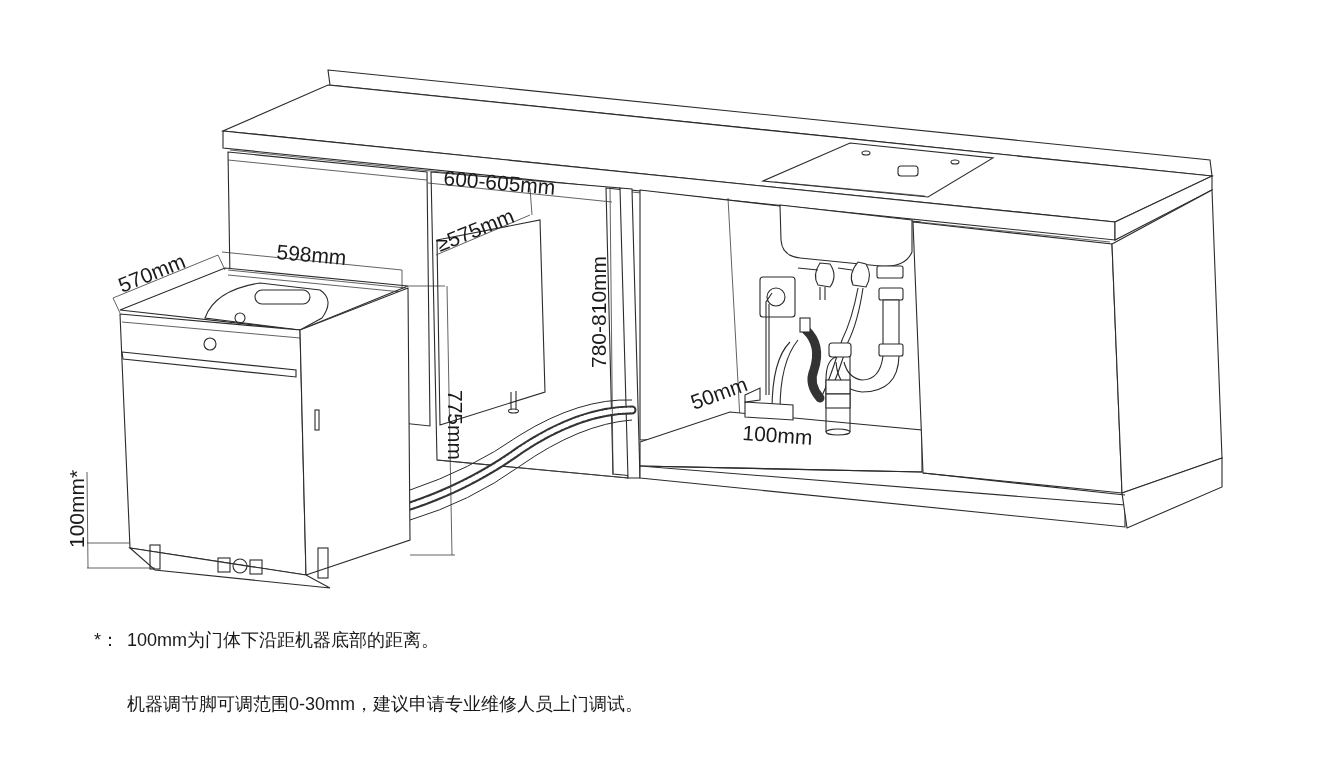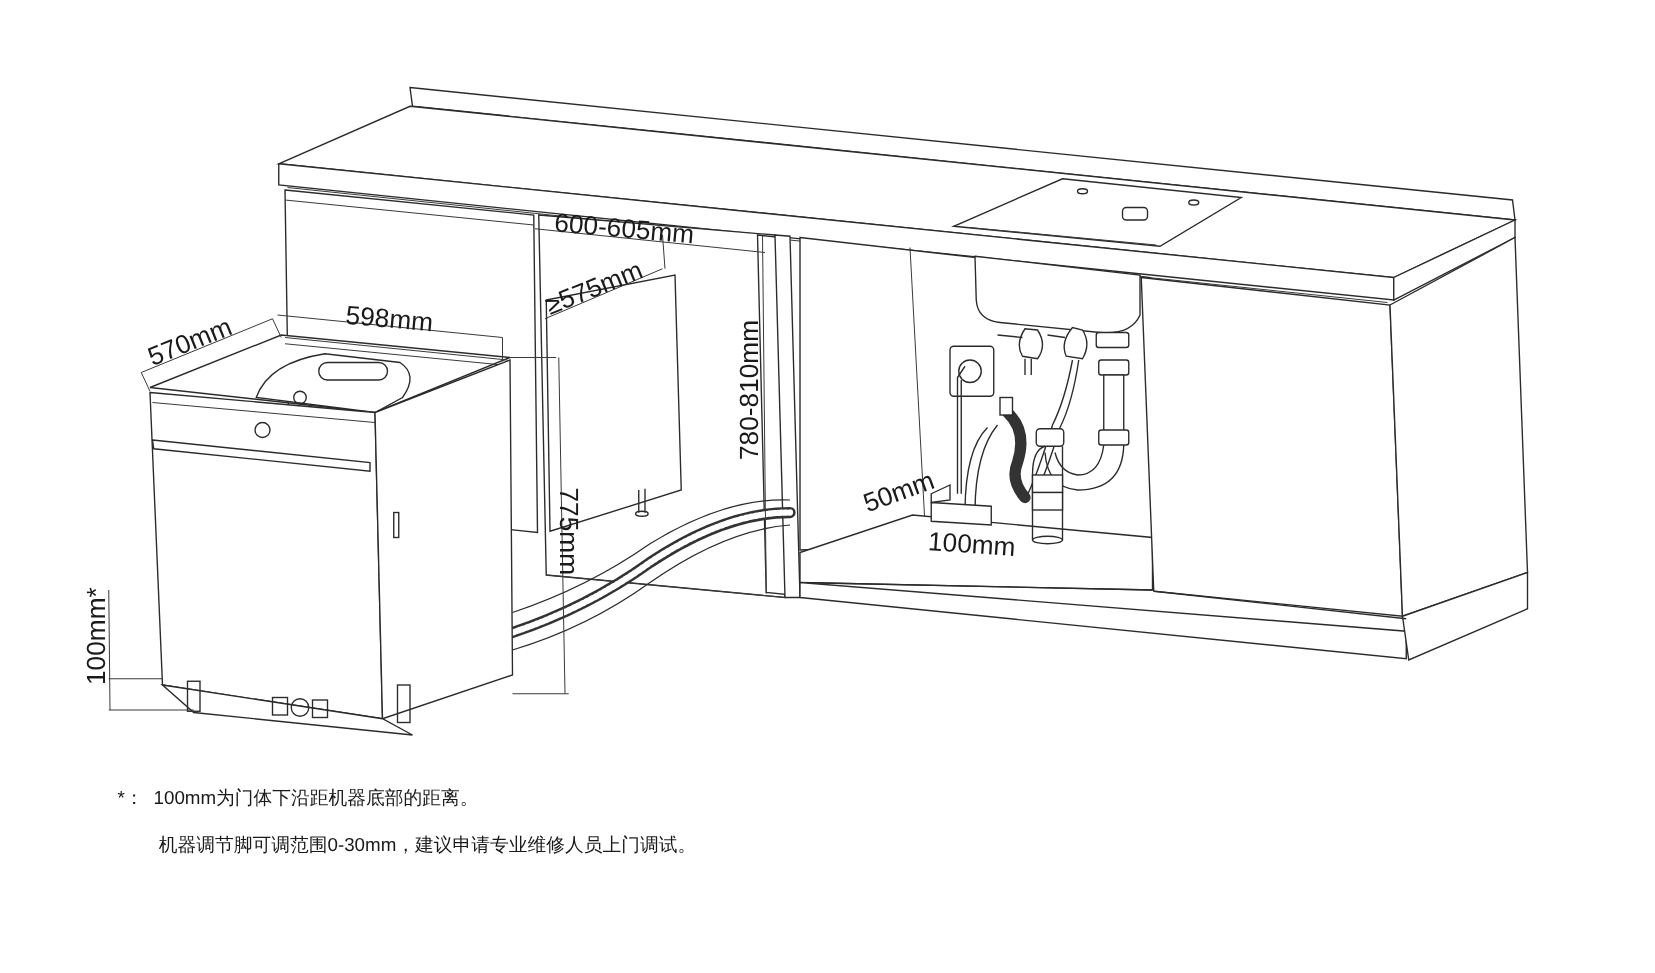--- a/index.html
+++ b/index.html
@@ -6,24 +6,24 @@
     body { width: 1324px; height: 778px; position: relative; overflow: hidden;
            font-family: "Liberation Sans", "DejaVu Sans", sans-serif; color: #1a1a1a; }
     #diagram { position: absolute; left: 0; top: 0; width: 1324px; height: 778px; }
     svg .ln { fill: none; stroke: #2b2b2b; stroke-width: 1.1; }
     svg .thin { fill: none; stroke: #3a3a3a; stroke-width: 0.8; }
     svg .fillw { fill: #ffffff; stroke: #2b2b2b; stroke-width: 1.1; }
     svg .hose { fill: none; stroke: #333; stroke-width: 9; stroke-linecap: round; }
     svg .hose-in { fill: none; stroke: #ffffff; stroke-width: 5; stroke-dasharray: 2 2; stroke-linecap: round; }
     svg .hose-out { fill: none; stroke: #2b2b2b; stroke-width: 1; }
     svg .dim { font-family: "Liberation Sans", "DejaVu Sans", sans-serif; font-size: 21px; fill: #1a1a1a; }
-    .note { position: absolute; font-size: 15px; line-height: 1; color: #1a1a1a; white-space: nowrap;
+    .note { position: absolute; font-size: 18px; line-height: 1; color: #1a1a1a; white-space: nowrap;
             font-family: "Liberation Sans", "DejaVu Sans", sans-serif; }
     .note-1 { left: 94px; top: 631px; }
-    .note-2 { left: 127px; top: 669px; }
+    .note-2 { left: 127px; top: 695px; }
     .note-star { margin-right: 8px; }
   </style>
 </head>
 <body>
 
 <svg id="diagram" viewBox="0 0 1324 778" xmlns="http://www.w3.org/2000/svg">
 
   <g>
 
     <polygon class="fillw" points="328,70 1210,160 1212,176 330,85"></polygon>

